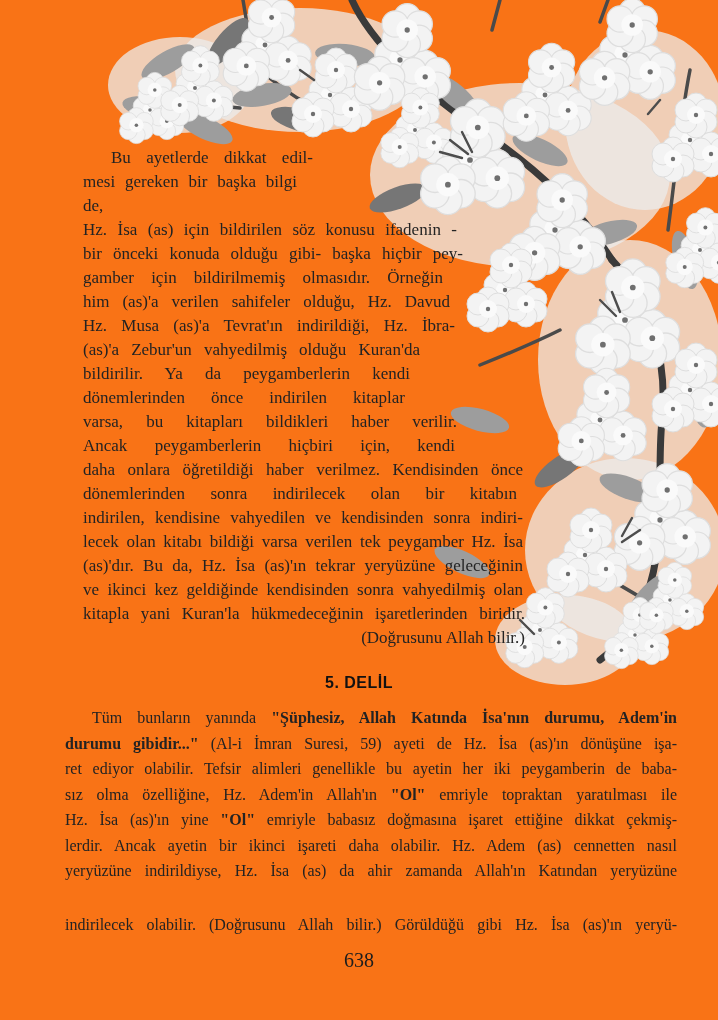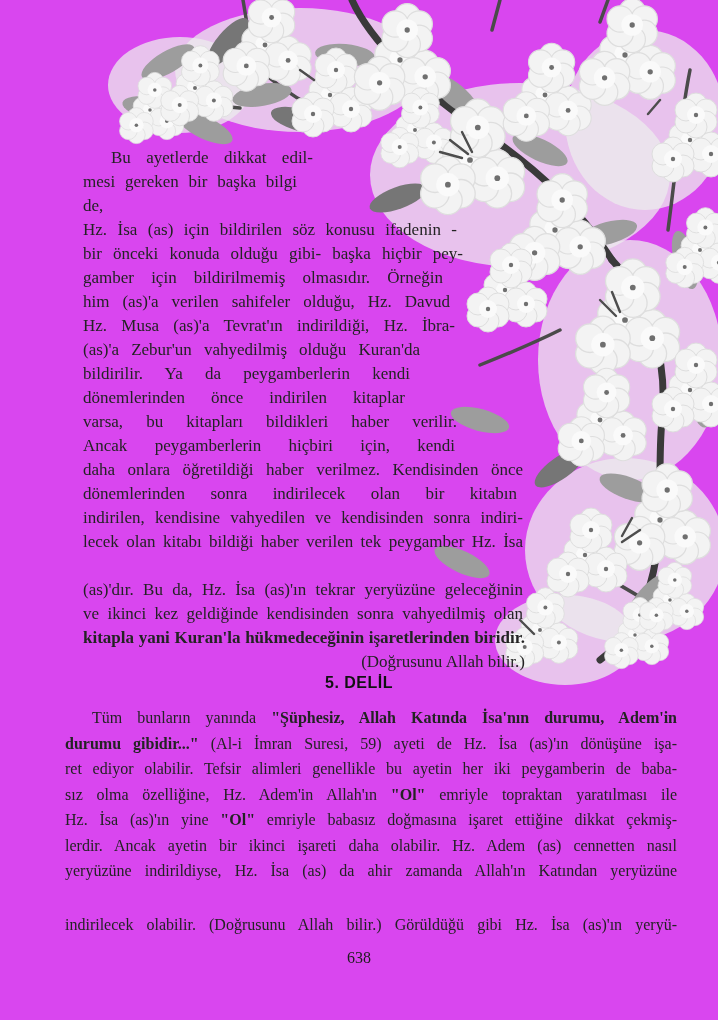--- a/index.html
+++ b/index.html
@@ -1,19 +1,19 @@
 <!DOCTYPE html>
 <html><head>
 <meta charset="utf-8">
 <style>
   html,body{margin:0;padding:0;background:#e8e8e8;}
   .page{
     position:relative;
     width:718px;height:1020px;
-    background:#d946ef;
+    background:#f97316;
     overflow:hidden;
     font-family:"Liberation Serif","DejaVu Serif",serif;
     color:#232323;
   }
   .blossom-svg{position:absolute;top:0;left:0;pointer-events:none;}
   
   .p{fill:#f3f3f3;stroke:#dedede;stroke-width:1;}
   .pi{fill:#fafafa;}
   .pc{fill:#6f6f6f;}
   .blob{fill:#ececec;opacity:.75;}
@@ -30,21 +30,21 @@
   .tline.just{text-align:justify;text-align-last:justify;}
   .tline .b{font-weight:bold;}
   .heading{
     position:absolute;left:0;right:0;top:661px;
     text-align:center;
     font-family:"Liberation Sans","DejaVu Sans",sans-serif;
     font-weight:bold;font-size:16px;letter-spacing:.5px;color:#111;
   }
   .page-number{
     position:absolute;left:0;right:0;top:949px;
-    text-align:center;font-size:16px;color:#1d1d1d;
+    text-align:center;font-size:20px;color:#1d1d1d;
   }
 </style>
 </head>
 <body>
 
 <div class="page">
 
   <svg class="blossom-svg" width="718" height="690" viewBox="0 0 718 690" aria-hidden="true">
     <defs>
       <g id="bl">
@@ -142,24 +142,24 @@
       <div class="tline just" style="width: 367px;"><span>him (as)'a verilen sahifeler olduğu, Hz. Davud</span></div>
       <div class="tline just" style="width: 372px;"><span>Hz. Musa (as)'a Tevrat'ın indirildiği, Hz. İbra-</span></div>
       <div class="tline just" style="width: 337px;"><span>(as)'a Zebur'un vahyedilmiş olduğu Kuran'da</span></div>
       <div class="tline just" style="width: 327px;"><span>bildirilir. Ya da peygamberlerin kendi</span></div>
       <div class="tline just" style="width: 322px;"><span>dönemlerinden önce indirilen kitaplar</span></div>
       <div class="tline just" style="width: 374px;"><span>varsa, bu kitapları bildikleri haber verilir.</span></div>
       <div class="tline just" style="width: 372px;"><span>Ancak peygamberlerin hiçbiri için, kendi</span></div>
       <div class="tline just" style="width: 440px;"><span>daha onlara öğretildiği haber verilmez. Kendisinden önce</span></div>
       <div class="tline just" style="width: 434px;"><span>dönemlerinden sonra indirilecek olan bir kitabın</span></div>
       <div class="tline just" style="width: 440px;"><span>indirilen, kendisine vahyedilen ve kendisinden sonra indiri-</span></div>
-      <div class="tline just" style="width: 440px;"><span>lecek olan kitabı bildiği haber verilen tek peygamber Hz. İsa</span></div>
-      <div class="tline just" style="width: 440px; margin-top: 24px;"><span>(as)'dır. Bu da, Hz. İsa (as)'ın tekrar yeryüzüne geleceğinin</span></div>
+      <div class="tline just" style="width: 440px;"><span>lecek olan kitabı bildiği varsa verilen tek peygamber Hz. İsa</span></div>
+      <div class="tline just" style="width: 440px;"><span>(as)'dır. Bu da, Hz. İsa (as)'ın tekrar yeryüzüne geleceğinin</span></div>
       <div class="tline just" style="width: 440px;"><span>ve ikinci kez geldiğinde kendisinden sonra vahyedilmiş olan</span></div>
-      <div class="tline just" style="width: 442px; font-weight: bold;"><span>kitapla yani Kuran'la hükmedeceğinin işaretlerinden biridir.</span></div>
+      <div class="tline just" style="width: 442px;"><span>kitapla yani Kuran'la hükmedeceğinin işaretlerinden biridir.</span></div>
       <div class="tline"><span>(Doğrusunu Allah bilir.)</span></div>
     </div>
 
   <h2 class="heading">5. DELİL</h2>
 
   <div class="para para2">
       <div class="tline just" style="width: 612px; text-indent: 27px;"><span>Tüm bunların yanında </span><span class="b">"Şüphesiz, Allah Katında İsa'nın durumu, Adem'in</span></div>
       <div class="tline just" style="width: 612px;"><span class="b">durumu gibidir..."</span><span> (Al-i İmran Suresi, 59) ayeti de Hz. İsa (as)'ın dönüşüne işa-</span></div>
       <div class="tline just" style="width: 612px;"><span>ret ediyor olabilir. Tefsir alimleri genellikle bu ayetin her iki peygamberin de baba-</span></div>
       <div class="tline just" style="width: 612px;"><span>sız olma özelliğine, Hz. Adem'in Allah'ın </span><span class="b">"Ol"</span><span> emriyle topraktan yaratılması ile</span></div>

